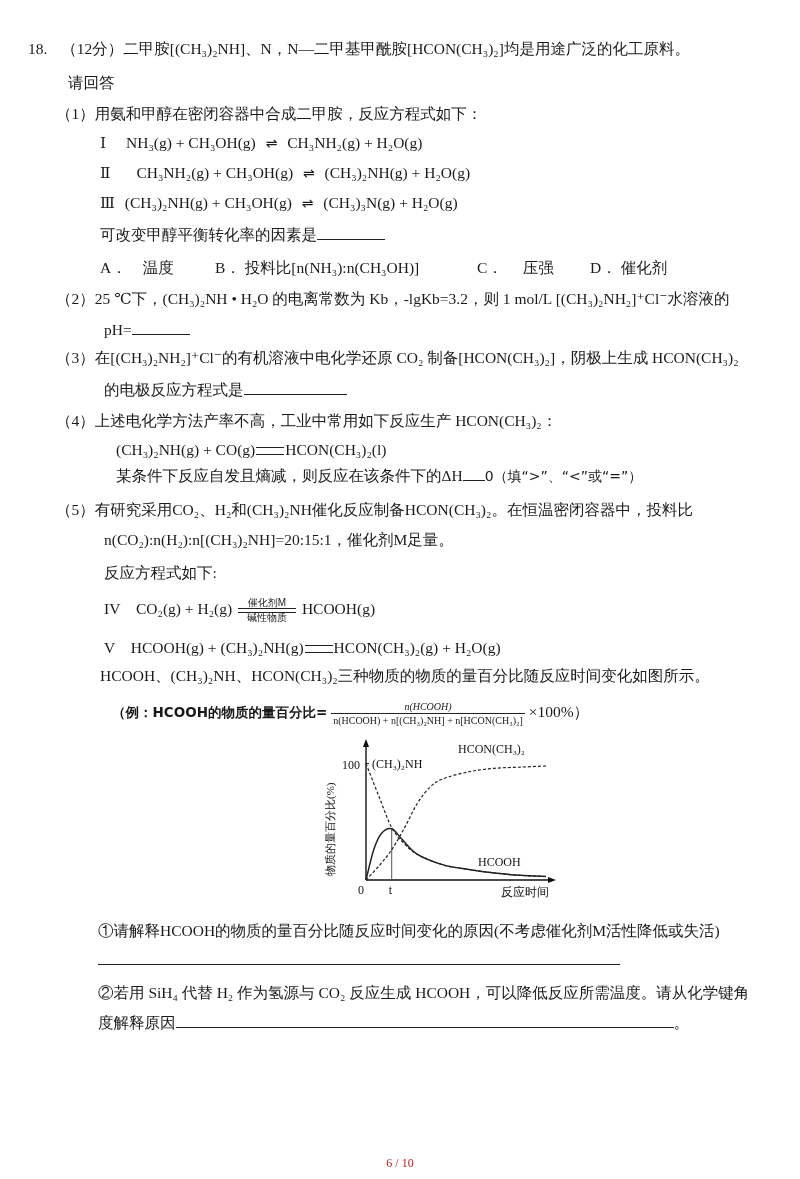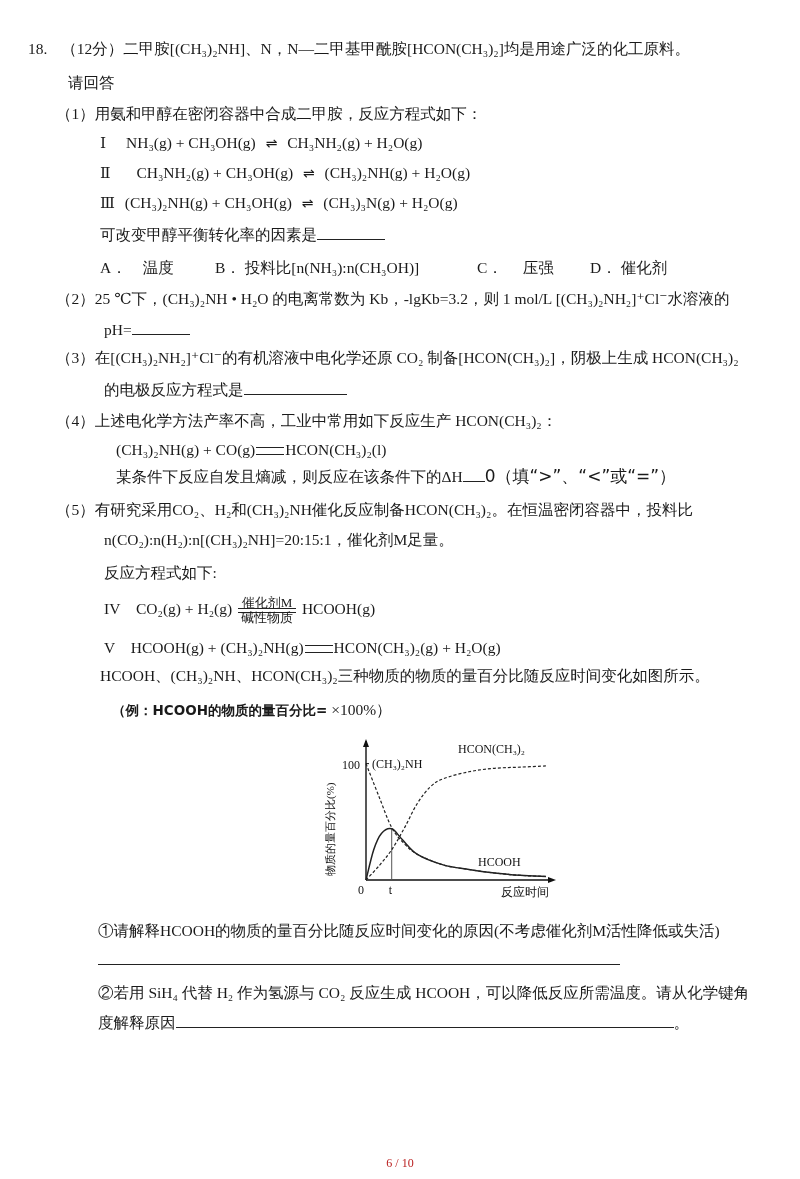--- a/index.html
+++ b/index.html
@@ -6,31 +6,31 @@
   body {
     width: 800px; height: 1179px; position: relative; overflow: hidden;
     font-family: "Liberation Serif", "DejaVu Serif", serif;
     color: #1a1a1a; font-size: 15.5px;
   }
   .line { position: absolute; white-space: nowrap; line-height: 20px; }
   .blank { display: inline-block; border-bottom: 1px solid #222; height: 14px; vertical-align: baseline; }
   .eqarrow { display: inline-block; margin: 0 6px; font-family: "DejaVu Sans", sans-serif; font-size: 14px; }
   .eqsign { display: inline-block; width: 28px; height: 6px; border-top: 1px solid #222; border-bottom: 1px solid #222; vertical-align: middle; margin: 0 1px; }
   .cond-arrow { display: inline-flex; flex-direction: column; align-items: center; vertical-align: middle; margin: 0 2px; }
-  .cond-arrow .top, .cond-arrow .bot { font-size: 13px; line-height: 10px; font-family: Liberation Serif, serif; }
+  .cond-arrow .top, .cond-arrow .bot { font-size: 10px; line-height: 10px; font-family: Liberation Sans, sans-serif; }
   .cond-arrow .bar { width: 58px; height: 3px; border-top: 1px solid #222; border-bottom: 1px solid #222; }
   .frac { display: inline-flex; flex-direction: column; align-items: center; vertical-align: middle; font-size: 10px; line-height: 13px; }
   .frac .num { padding: 0 2px; }
   .frac .den { border-top: 1px solid #222; padding: 0 2px; }
   .ital { font-style: italic; }
   .bold { font-weight: bold; margin-left: 12px; }
   .answer-line { position: absolute; border-bottom: 1px solid #222; height: 0; }
   .pagenum { position: absolute; left: 0; width: 800px; top: 1156px; text-align: center; font-size: 12px; color: #b91c1c; }
   svg text { font-family: "Liberation Serif", serif; }
-  .kai { font-family: "DejaVu Sans", sans-serif; font-size: 17px; }
+  .kai { font-family: "DejaVu Sans", sans-serif; font-size: 14px; }
 </style>
 </head>
 <body>
 
 <div class="line" style="left:28px; top:39px;">
   <span>18.</span>
   <span style="margin-left:10px">（12分）</span><span>二甲胺[(CH₃)₂NH]、N，N—二甲基甲酰胺[HCON(CH₃)₂]均是用途广泛的化工原料。</span>
 </div>
 <div class="line" style="left:68px; top:73px;">请回答</div>
 
@@ -104,20 +104,24 @@
   </span>
   <span>HCOOH(g)</span>
 </div>
 <div class="line" style="left:104px; top:638px;">
   <span>V</span>
   <span style="margin-left:12px">HCOOH(g) + (CH₃)₂NH(g)</span><span class="eqsign"></span><span>HCON(CH₃)₂(g) + H₂O(g)</span>
 </div>
 <div class="line" style="left:100px; top:666px;">HCOOH、(CH₃)₂NH、HCON(CH₃)₂三种物质的物质的量百分比随反应时间变化如图所示。</div>
 <div class="line" style="left:100px; top:700px;">
   <span class="kai bold" style="font-size:13.5px">（例：HCOOH的物质的量百分比=</span>
+  <span class="frac">
+    <span class="num ital">n(HCOOH)</span>
+    <span class="den">n(HCOOH) + n[(CH₃)₂NH] + n[HCON(CH₃)₂]</span>
+  </span>
   <span>×100%）</span>
 </div>
 
 <svg id="chart" style="position:absolute; left:300px; top:735px;" width="280" height="165" viewBox="0 0 280 165">
   <g id="axes">
       <line x1="66" y1="145" x2="66" y2="6" stroke="#111" stroke-width="1.4"></line>
       <path d="M63,12 L66,4 L69,12 Z" fill="#111"></path>
       <line x1="66" y1="145" x2="250" y2="145" stroke="#111" stroke-width="1.4"></line>
       <path d="M248,142 L256,145 L248,148 Z" fill="#111"></path>
       <line x1="66" y1="28.63636363636364" x2="69" y2="28.63636363636364" stroke="#111"></line>

